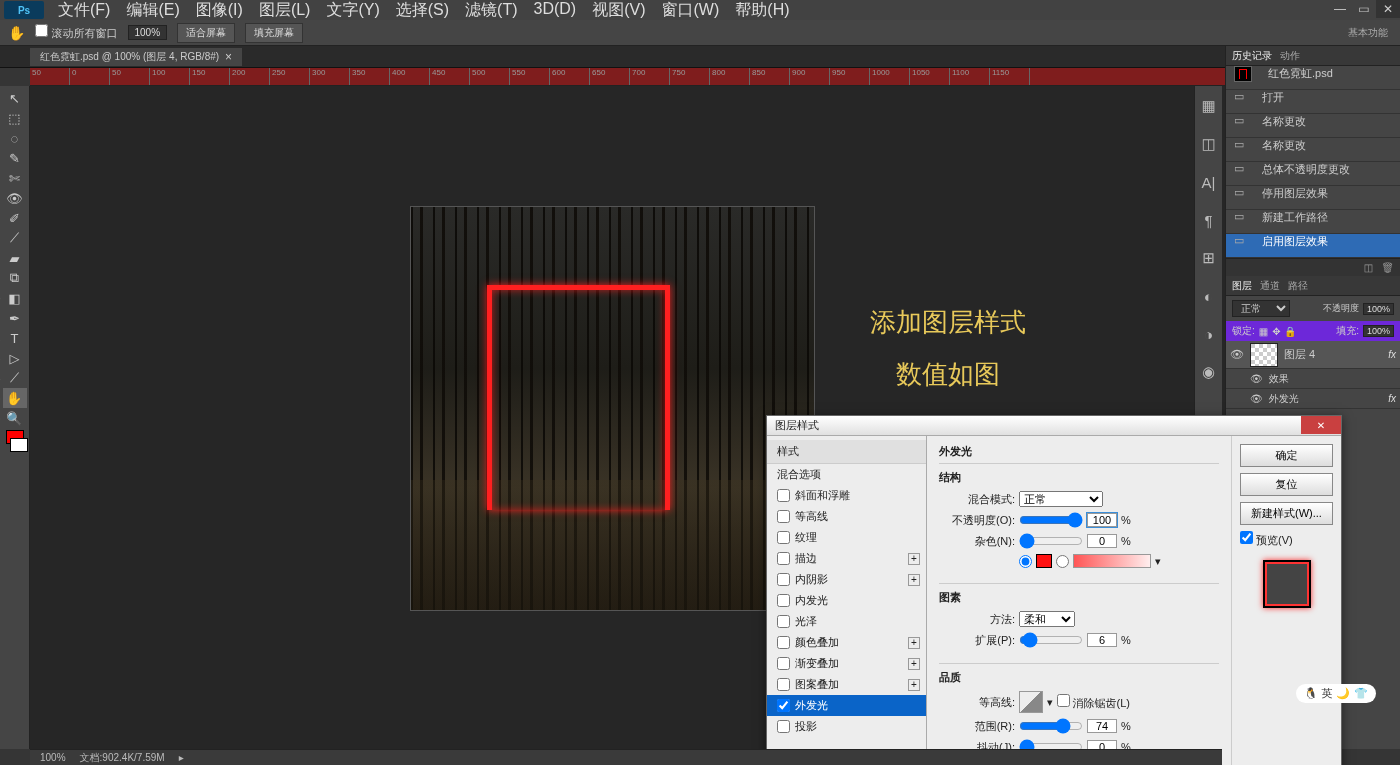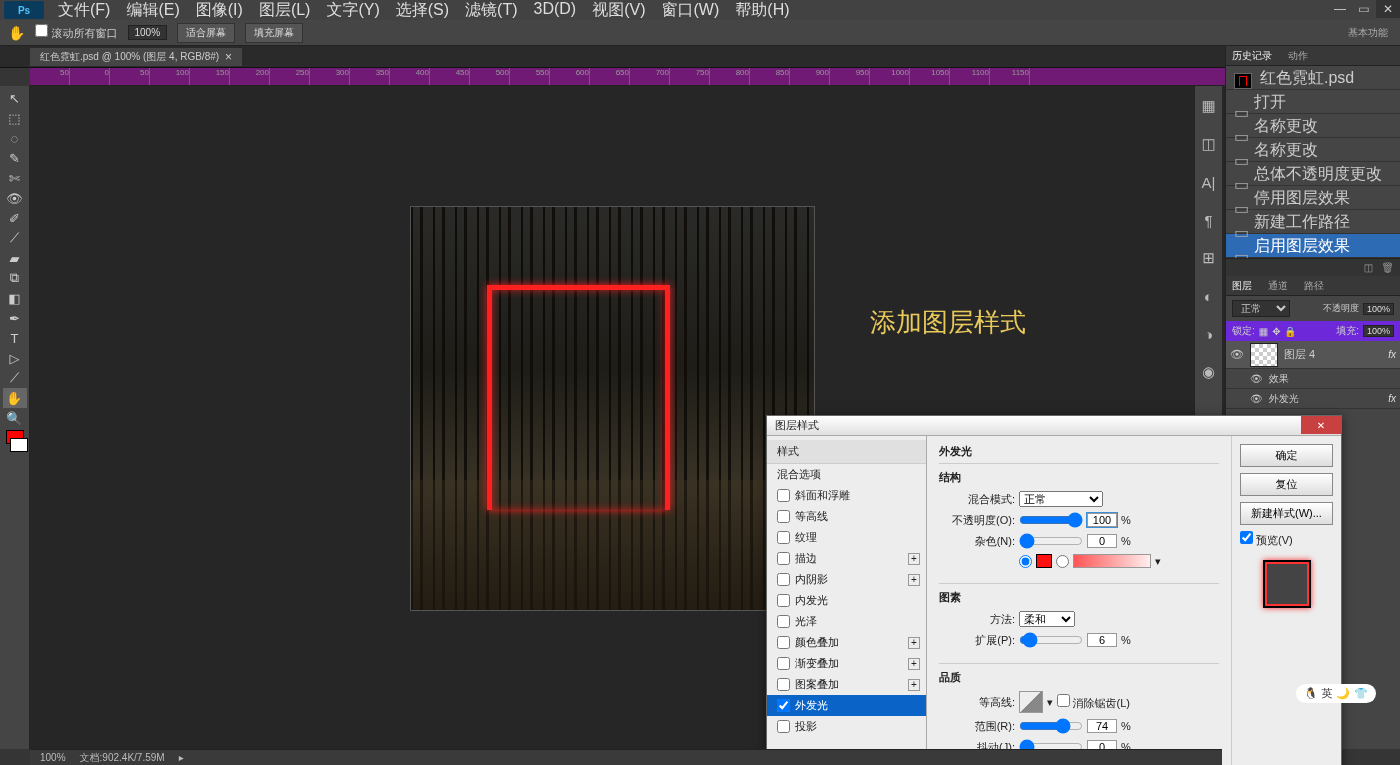--- a/index.html
+++ b/index.html
@@ -18,21 +18,21 @@
 .opt-field { background: #333; border: 1px solid #222; padding: 1px 6px; font-size: 10px; color: #ddd; }
 .opt-btn { background: #555; border: 1px solid #333; padding: 2px 8px; font-size: 10px; color: #ddd; cursor: pointer; }
 .right-label { margin-left: auto; margin-right: 12px; color: #aaa; font-size: 10px; }
 
 
 .tab-bar { height: 22px; background: #2a2a2a; border-bottom: 1px solid #111; display: flex; align-items: center; padding-left: 30px; }
 .doc-tab { background: #454545; padding: 2px 10px; font-size: 10px; color: #ccc; display: flex; align-items: center; gap: 6px; }
 .tab-close { font-size: 12px; cursor: pointer; }
 
 
-.ruler-h { height: 18px; background: #701a75; border-bottom: 1px solid #222; margin-left: 30px; display: flex; font-size: 8px; color: #999; overflow: hidden; text-align: right; }
+.ruler-h { height: 18px; background: #7f1d1d; border-bottom: 1px solid #222; margin-left: 30px; display: flex; font-size: 8px; color: #999; overflow: hidden; }
 .ruler-tick { width: 40px; flex-shrink: 0; border-right: 1px solid #666; padding-left: 2px; }
 
 
 .main-area { position: absolute; left: 0; right: 0; top: 86px; bottom: 16px; display: flex; }
 .tools-panel { width: 30px; background: #454545; border-right: 1px solid #222; display: flex; flex-direction: column; padding-top: 2px; }
 .tool { width: 24px; height: 20px; margin: 0 auto; display: flex; align-items: center; justify-content: center; color: #ccc; font-size: 13px; cursor: pointer; position: relative; }
 .tool.active { background: #666; }
 .tool-num { position: absolute; left: -11px; font-size: 8px; color: #888; }
 .color-sw { width: 18px; height: 14px; margin: 2px auto; }
 .fg-color { background: #f00; border: 1px solid #000; }
@@ -45,26 +45,26 @@
 .ground { position: absolute; left:0; right:0; bottom:0; height:130px; background: linear-gradient(180deg, rgba(60,50,30,0.3), rgba(30,25,15,0.6)); }
 
 .annotation { position: absolute; left: 840px; top: 210px; color: #e8c95a; font-size: 26px; text-align: center; line-height: 2; }
 
 
 .right-strip { position: absolute; right: 178px; top: 86px; width: 28px; bottom: 16px; background: #454545; border-left: 1px solid #222; display: flex; flex-direction: column; padding-top: 10px; gap: 18px; }
 .strip-icon { width: 20px; height: 20px; margin: 0 auto; color: #bbb; font-size: 15px; display: flex; align-items: center; justify-content: center; cursor: pointer; }
 
 
 .right-panels { position: absolute; right: 0; top: 46px; width: 175px; bottom: 16px; background: #454545; border-left: 1px solid #222; display: flex; flex-direction: column; }
-.panel-tabs { height: 20px; background: #383838; display: flex; align-items: center; padding-left: 6px; font-size: 10px; gap: 16px; border-bottom: 1px solid #222; }
+.panel-tabs { height: 20px; background: #383838; display: flex; align-items: center; padding-left: 6px; font-size: 10px; gap: 8px; border-bottom: 1px solid #222; }
 .panel-tab { color: #aaa; cursor: pointer; }
 .panel-tab.active { color: #eee; }
 
 .history-list { flex: 0 0 auto; }
-.hist-item { height: 24px; display: flex; align-items: flex-end; padding-left: 8px; gap: 8px; font-size: 16px; cursor: pointer; border-bottom: 1px solid #333; }
+.hist-item { height: 24px; display: flex; align-items: flex-start; padding-left: 8px; gap: 16px; font-size: 11px; cursor: pointer; border-bottom: 1px solid #333; }
 .hist-item.sel { background: #2e6bb5; color: #fff; }
 .hist-thumb { width: 18px; height: 16px; border: 1px solid #666; background: #000; display: flex; align-items: center; justify-content: center; }
 .hist-thumb .red-u { width: 8px; height: 10px; border: 1px solid #f00; border-bottom: none; }
 .hist-folder { width: 12px; height: 10px; color: #aaa; }
 
 .panel-divider { height: 18px; background: #333; border-top: 1px solid #222; display: flex; align-items: center; justify-content: flex-end; gap: 8px; padding-right: 6px; font-size: 10px; color: #999; }
 
 .layers-header { padding: 4px 6px; display: flex; align-items: center; gap: 4px; font-size: 10px; }
 .layers-select { background: #333; border: 1px solid #222; color: #ccc; font-size: 10px; padding: 1px 4px; width: 58px; }
 .lock-row { height: 20px; background: #6d28d9; display: flex; align-items: center; padding: 0 6px; font-size: 10px; gap: 4px; }
@@ -198,20 +198,21 @@
       <div class="color-sw bg-color"></div>
     </div>
   <div class="canvas-area">
     <div class="canvas-image">
       <div class="trees"></div>
       <div class="ground"></div>
       <div class="neon-frame"></div>
     </div>
     <div class="annotation">
       <div>添加图层样式</div>
+      <div>数值如图</div>
     </div>
   </div>
 </div>
 
 <div class="right-strip">
   <div class="strip-icon">▦</div>
   <div class="strip-icon">◫</div>
   <div class="strip-icon">A|</div>
   <div class="strip-icon">¶</div>
   <div class="strip-icon">⊞</div>

